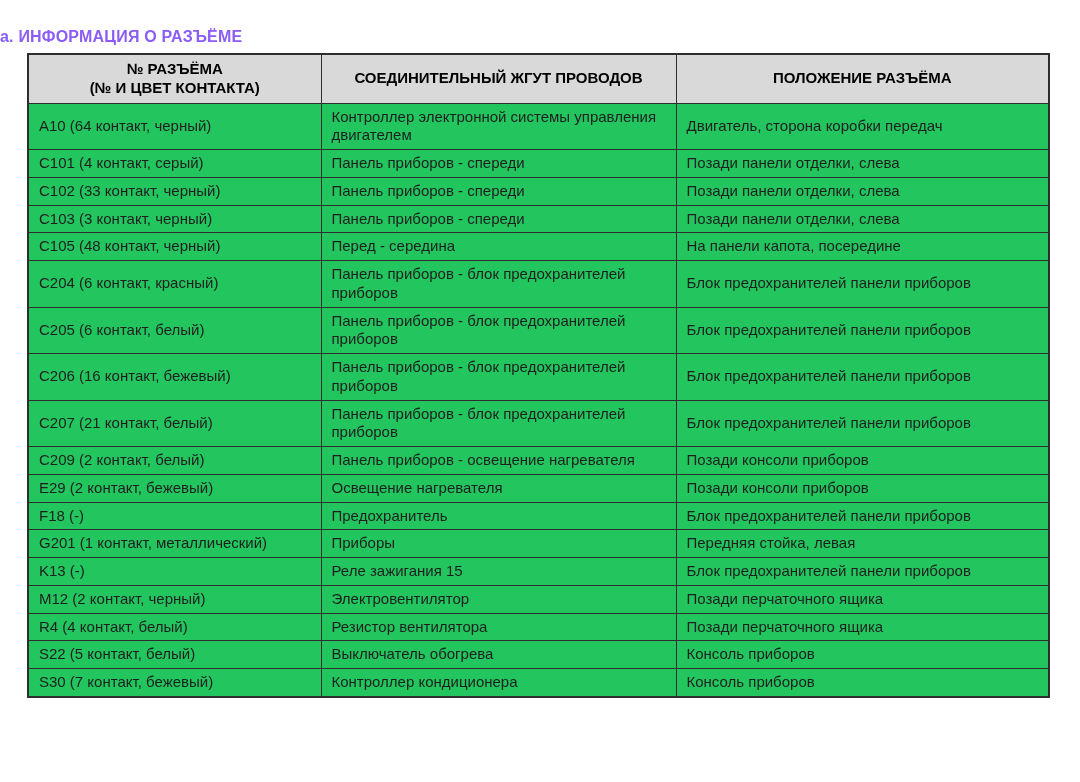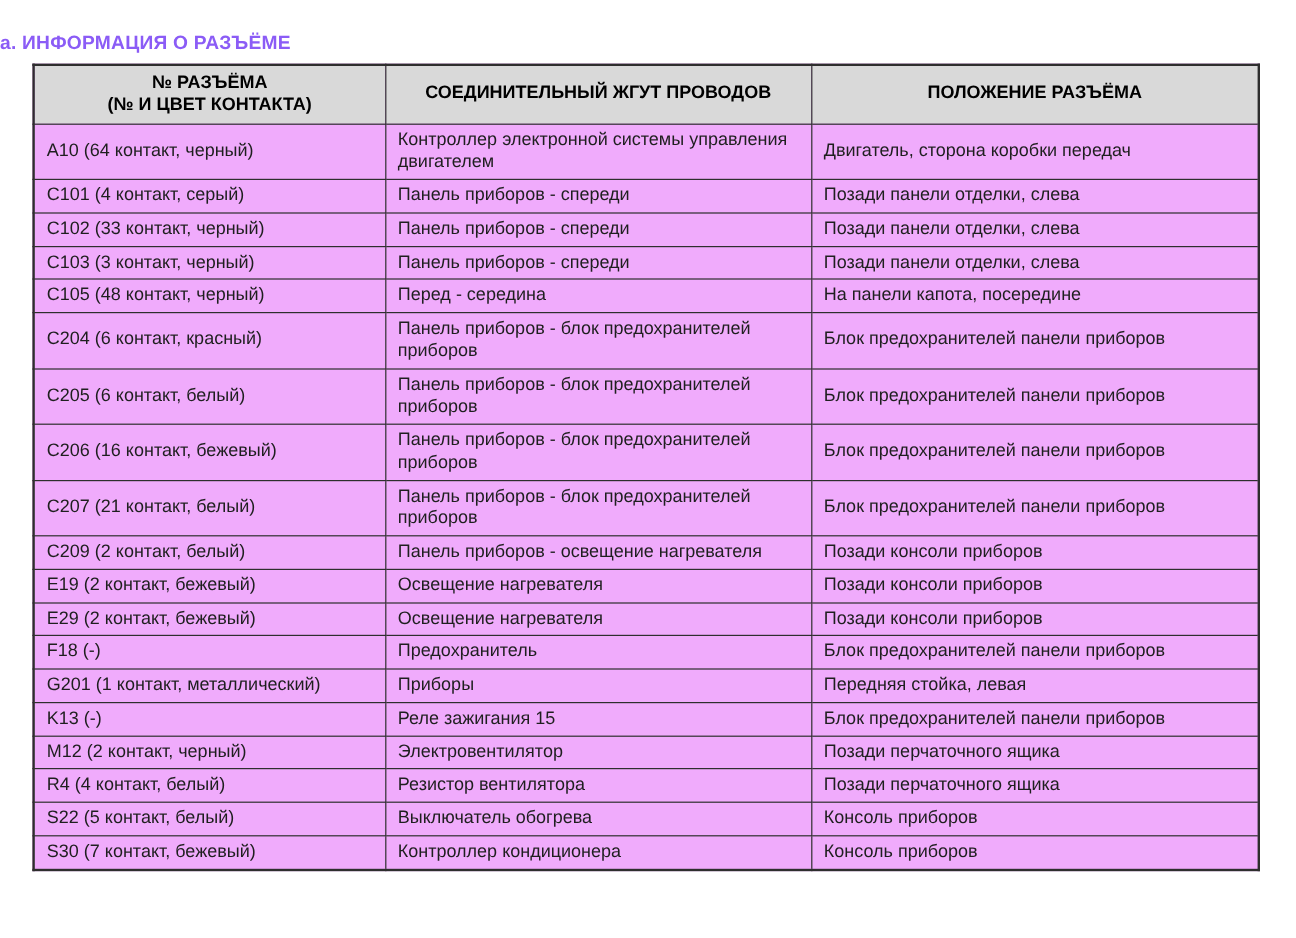--- a/index.html
+++ b/index.html
@@ -29,21 +29,21 @@
     white-space: nowrap;
     margin-top: 20px;
   }
   table.connector-table {
     position: absolute;
     left: 27px;
     top: 53px;
     border-collapse: collapse;
     table-layout: fixed;
     width: 1021px;
-    background: #f0abfc;
+    background: #22c55e;
   }
   table.connector-table th,
   table.connector-table td {
     border: 1px solid #2e2e2e;
     font-size: 15px;
     line-height: 1.25;
     vertical-align: middle;
     overflow: hidden;
   }
   table.connector-table {
@@ -138,25 +138,20 @@
           <td>C207 (21 контакт, белый)</td>
           <td>Панель приборов - блок предохранителей приборов</td>
           <td>Блок предохранителей панели приборов</td>
         </tr>
         <tr>
           <td>C209 (2 контакт, белый)</td>
           <td>Панель приборов - освещение нагревателя</td>
           <td>Позади консоли приборов</td>
         </tr>
         <tr>
-          <td>E19 (2 контакт, бежевый)</td>
-          <td>Освещение нагревателя</td>
-          <td>Позади консоли приборов</td>
-        </tr>
-        <tr>
           <td>E29 (2 контакт, бежевый)</td>
           <td>Освещение нагревателя</td>
           <td>Позади консоли приборов</td>
         </tr>
         <tr>
           <td>F18 (-)</td>
           <td>Предохранитель</td>
           <td>Блок предохранителей панели приборов</td>
         </tr>
         <tr>

